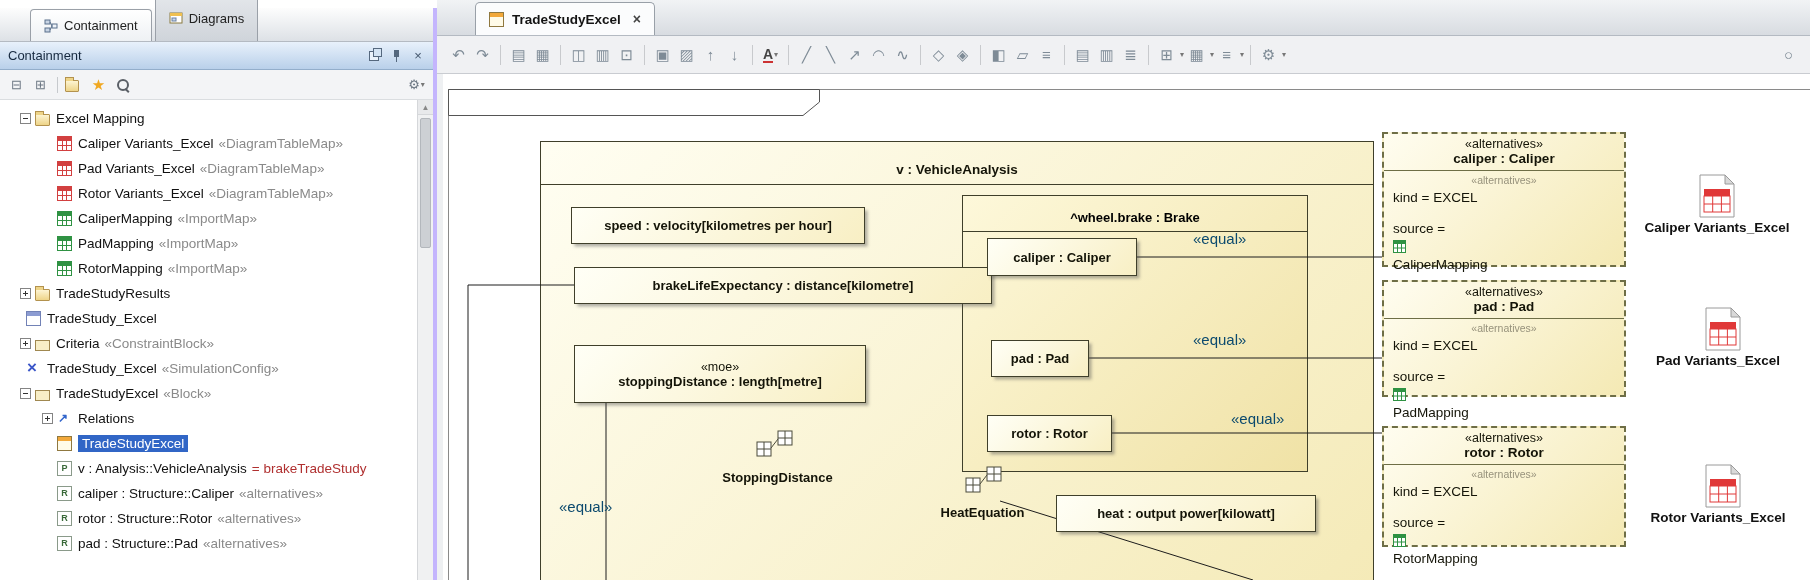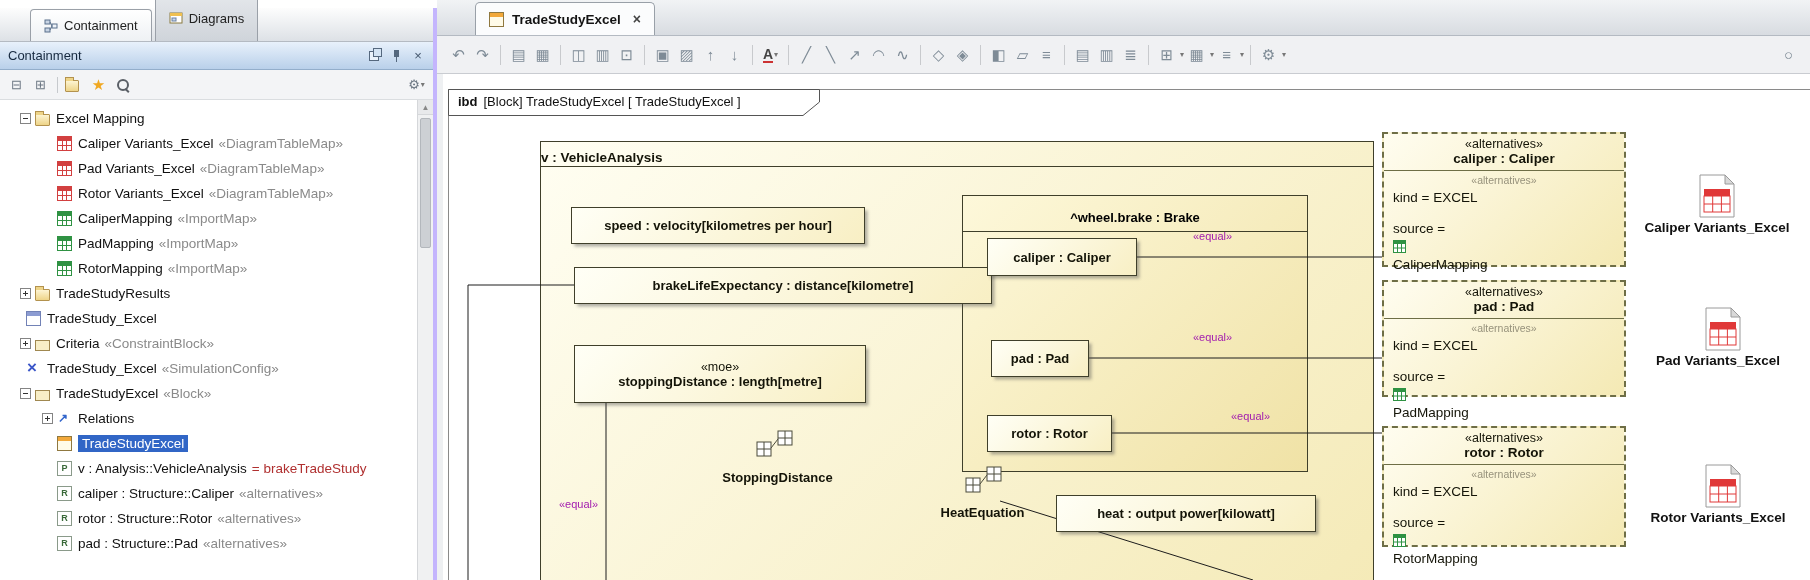--- a/index.html
+++ b/index.html
@@ -70,26 +70,26 @@
   .mt-A { font-weight:bold; font-size:14px; color:#444; border-bottom:2px solid #cc3333; line-height:14px; }
   .mt-spacer { flex:1; }
 
   .canvas { position:absolute; left:6px; top:74px; right:0; bottom:0; background:#fff; overflow:hidden; }
   .frame { position:absolute; left:5px; top:15px; width:1455px; height:680px; border:1px solid #8a8a8a; }
   .frame-tab { position:absolute; left:5px; top:15px; width:372px; height:27px; z-index:3; }
   .frame-tab .ft-text { position:absolute; left:10px; top:0; line-height:25px; font-size:13px; color:#111; }
   .ft-kind { font-weight:bold; margin-right:6px; }
   .wires { position:absolute; left:0; top:0; z-index:4; }
   .vblock { position:absolute; left:97px; top:67px; width:834px; height:520px; border:1px solid #3f3f2a; background:linear-gradient(135deg,#fffef2,#f4e9b4); z-index:1; }
-  .vblock-title { height:25px; line-height:31px; font-weight:bold; font-size:13.5px; color:#141408; border-bottom:1px solid #3f3f2a; }
+  .vblock-title { height:31px; line-height:31px; text-align:center; font-weight:bold; font-size:13.5px; color:#141408; border-bottom:1px solid #3f3f2a;margin-top:12px; }
   .brake { position:absolute; left:519px; top:121px; width:346px; height:277px; border:1px solid #3f3f2a; background:linear-gradient(135deg,#fdf8da,#f0e2a6); z-index:2; }
   .brake-title { height:28px; line-height:28px; text-align:center; font-weight:bold; font-size:13px; border-bottom:1px solid #3f3f2a;margin-top:8px; }
   .pbox { position:absolute; border:1px solid #3f3f2a; background:linear-gradient(135deg,#fffff6,#f8efc4); box-shadow:2.5px 2.5px 3px rgba(80,80,80,.45); display:flex; flex-direction:column; align-items:center; justify-content:center; font-size:13px; font-weight:bold; color:#141408; z-index:6; text-align:center; }
   .pbox .pre-stereo { font-weight:normal; font-size:12.5px; }
-  .eq { position:absolute; font-size:11px; color:#a21caf; z-index:7; }
+  .eq { position:absolute; font-size:15px; color:#0c4a6e; z-index:7; }
   .clabel { position:absolute; font-weight:bold; font-size:13px; text-align:center; z-index:7; color:#141408; }
   .cicon { position:absolute; z-index:6; }
   .alt { position:absolute; width:244px; border:2px dashed #6e6e46; background:linear-gradient(135deg,#fffdf0,#f4e9b4); z-index:6; }
   .alt-head { text-align:center; padding:3px 0 4px; border-bottom:1px solid #6e6e46; }
   .alt-stereo { font-size:12.5px; color:#141408; }
   .alt-name { font-size:13.5px; font-weight:bold; color:#141408; }
   .alt-body { padding:3px 9px; }
   .alt-bstereo { text-align:center; font-size:10.5px; color:#97927c; }
   .alt-line { font-size:13.5px; margin-top:4px; color:#141408; }
   .alt-src { display:flex; align-items:flex-start; gap:4px; font-size:13.5px; margin-top:16px; color:#141408;flex-direction:column; }
@@ -305,23 +305,20 @@
     <span class="mt-ico">○</span>
   </div>
 
   <div class="canvas">
     <div class="frame"></div>
 
     <div class="frame-tab">
       <svg width="372" height="27">
           <path d="M0.5,0.5 H371.5 V13 L355,26.5 H0.5 Z" fill="#ffffff" stroke="#555555"></path>
         </svg>
-      <div class="ft-text">
-        <span class="ft-kind">ibd</span><span>[Block] TradeStudyExcel [ TradeStudyExcel ]</span>
-      </div>
     </div>
 
     <div class="vblock">
       <div class="vblock-title">v : VehicleAnalysis</div>
     </div>
     <div class="brake">
       <div class="brake-title">^wheel.brake : Brake</div>
     </div>
 
     <svg class="wires" width="1370" height="506">

